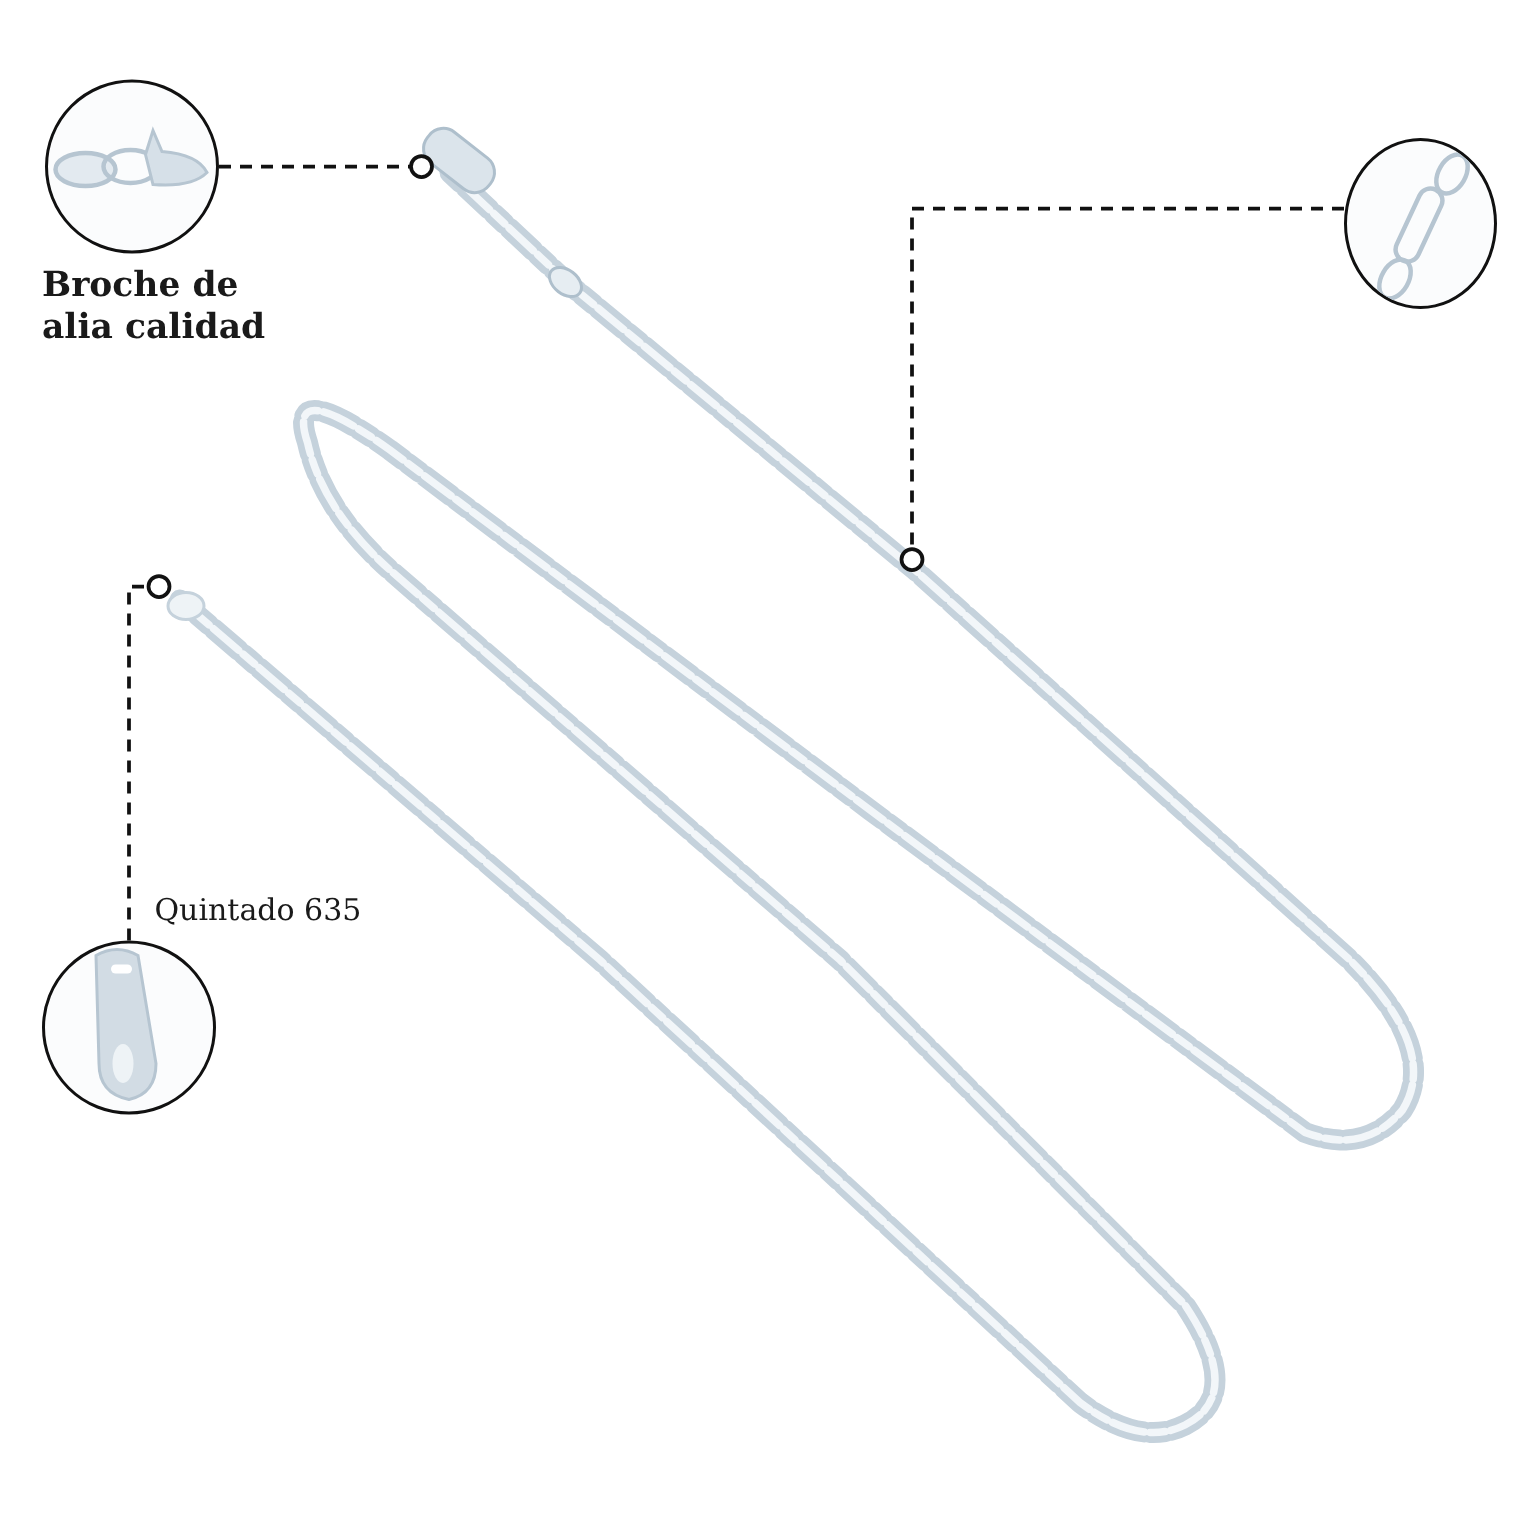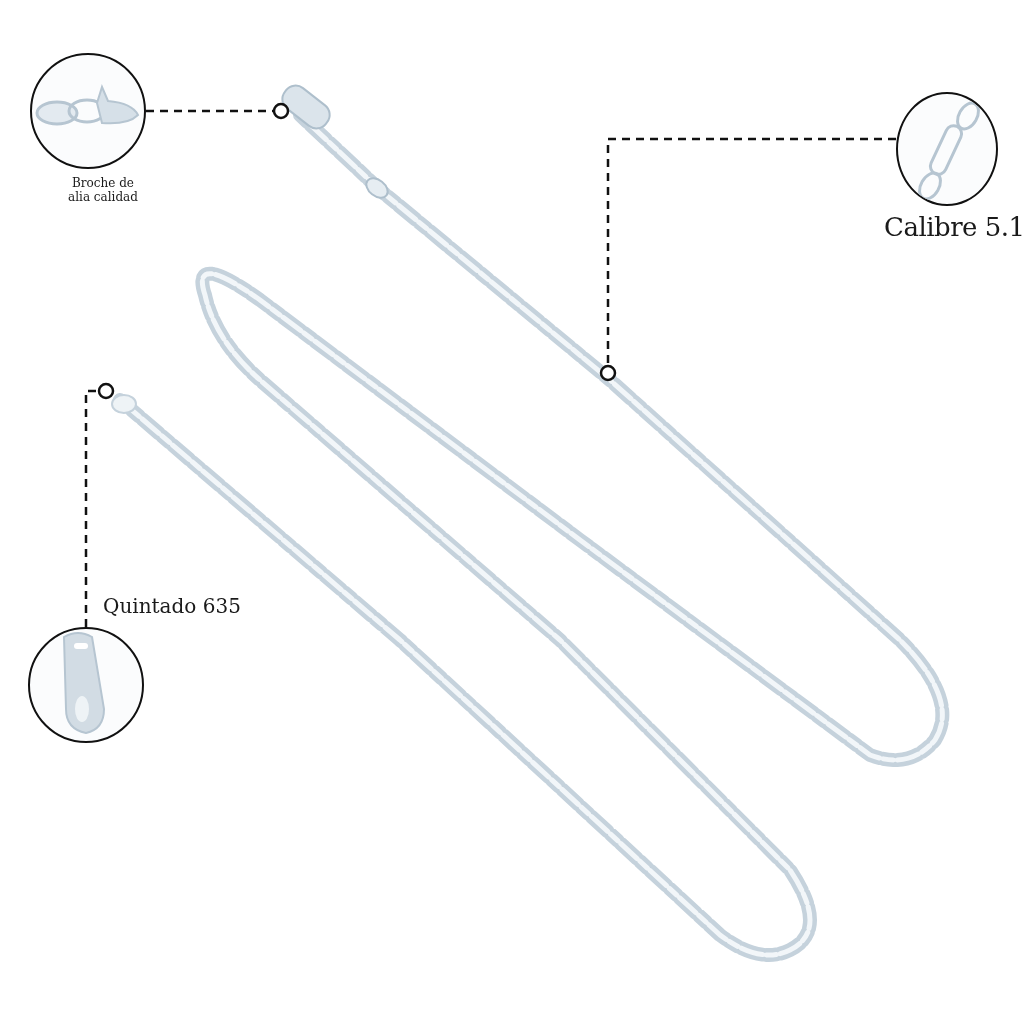--- a/index.html
+++ b/index.html
@@ -1,19 +1,19 @@
 <!DOCTYPE html>
 <html><head>
 <meta charset="utf-8">
 <style>
   html,body{margin:0;padding:0;background:#ffffff;}
   .canvas{position:relative;width:1024px;height:1024px;overflow:hidden;background:#ffffff;font-family:"DejaVu Serif","Liberation Serif",serif;}
   svg.chain{position:absolute;left:0;top:0;}
   .label{position:absolute;color:#1a1a1a;font-family:"DejaVu Serif","Liberation Serif",serif;line-height:1.2;white-space:nowrap;}
-  .l-broche{left:28px;top:176px;font-size:12px;text-align:center;width:150px;}
+  .l-broche{left:28px;top:176px;font-size:23px;width:150px;font-weight:bold;}
   .l-calibre{left:884px;top:212px;font-size:26px;letter-spacing:-0.5px;}
   .l-quintado{left:103px;top:594px;font-size:20px;}
   .circle{position:absolute;border:2.5px solid #111;border-radius:50%;background:#fbfcfd;overflow:hidden;box-sizing:border-box;}
   .c1{left:30px;top:53px;width:116px;height:116px;}
   .c2{left:896px;top:92px;width:102px;height:114px;}
   .c3{left:28px;top:627px;width:116px;height:116px;}
 </style>
 </head>
 <body>
 
@@ -68,16 +68,15 @@
       <path d="M34,8 Q48,0 62,8 L74,80 Q74,100 56,104 Q36,100 36,80 Z" fill="#d2dce4" stroke="#b6c5d1" stroke-width="2"></path>
       <rect x="44" y="14" width="14" height="6" rx="3" fill="#fff"></rect>
       <ellipse cx="52" cy="80" rx="7" ry="13" fill="#eef3f6"></ellipse>
     </svg>
   </div>
 
   <div class="label l-broche">
     <div>Broche de</div>
     <div>alia calidad</div>
   </div>
-  <div class="label l-calibre">Calibre 5.1</div>
   <div class="label l-quintado">Quintado 635</div>
 
 </div>
 
 </body></html>

